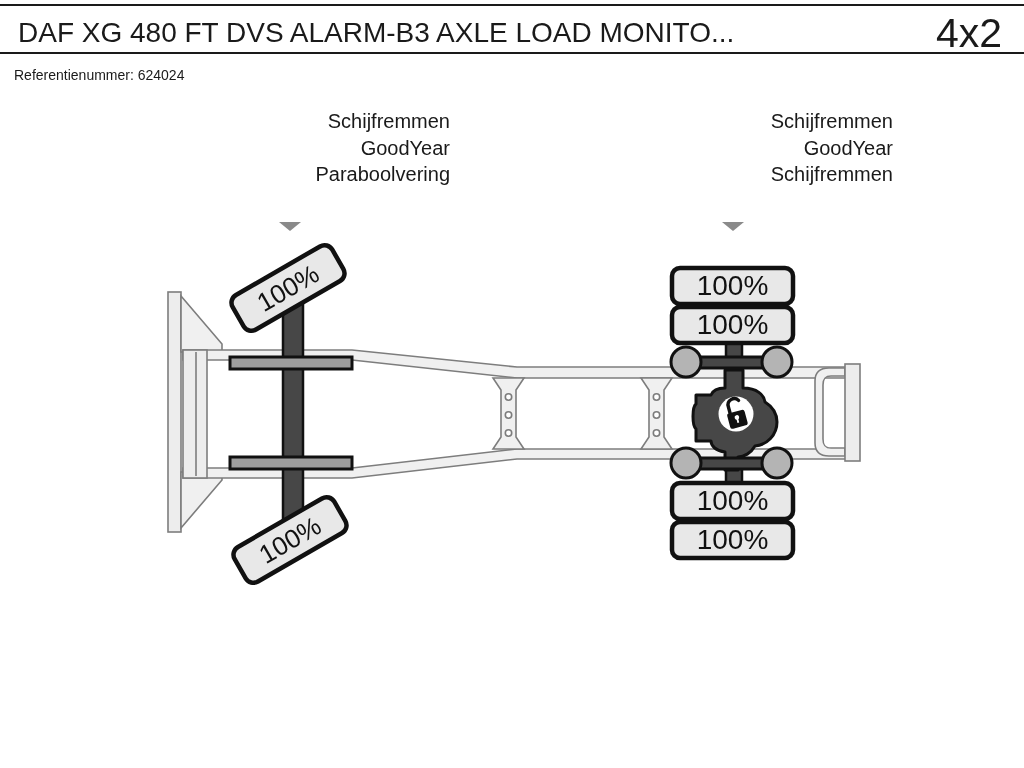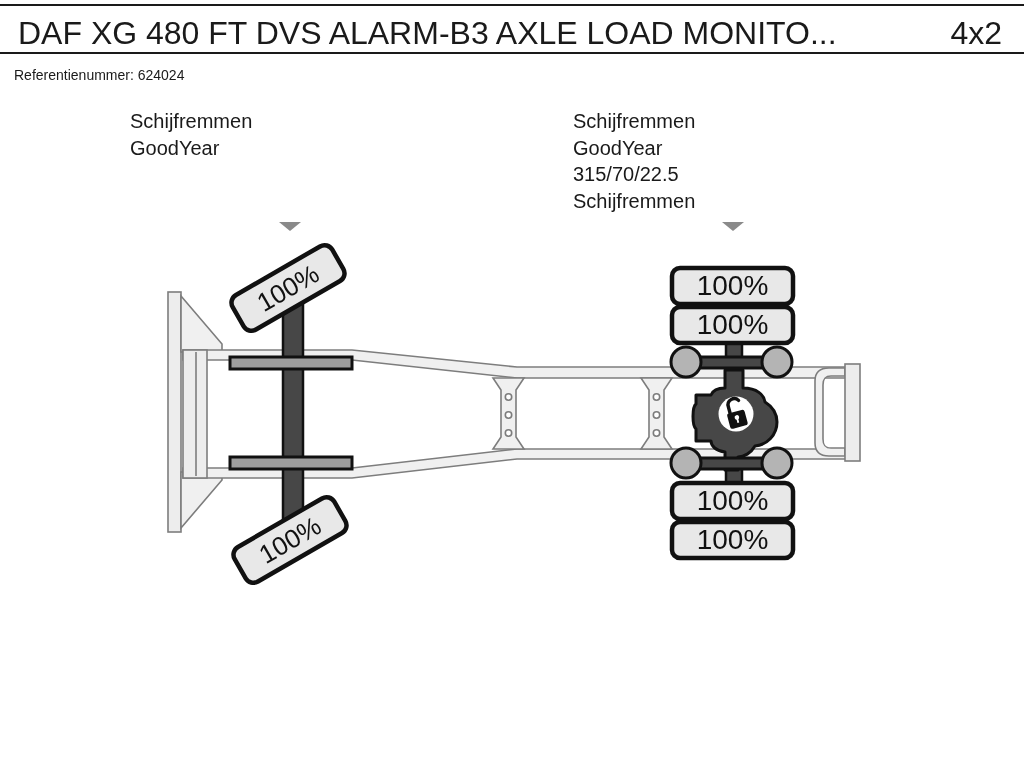--- a/index.html
+++ b/index.html
@@ -5,51 +5,51 @@
   :root{
     --text:#1a1a1a; --line:#1a1a1a; --frame_fill:#f0f0f0; --frame_stroke:#7d7d7d;
     --dark_part:#474747; --part_outline:#111111; --wheel_fill:#e8e8e8;
     --spring_fill:#9e9e9e; --bellow_fill:#b4b4b4; --arrow:#8a8a8a; --background:#ffffff;
   }
   html,body{margin:0;padding:0;}
   body{width:1024px;height:768px;background:var(--background);
        font-family:"Liberation Sans", sans-serif; color:var(--text); overflow:hidden;}
   .stage{position:relative;width:1024px;height:768px;background:var(--background);}
   .topline{position:absolute;left:0;top:4px;width:1024px;height:2px;background:var(--line);}
-  .title{position:absolute;left:18px;top:16px;font-size:32px;line-height:34px;white-space:nowrap;color:var(--text);}
-  .axlecfg{position:absolute;right:22px;top:16px;font-size:32px;line-height:34px;color:var(--text);}
+  .title{position:absolute;left:18px;top:16px;font-size:28px;line-height:34px;white-space:nowrap;color:var(--text);}
+  .axlecfg{position:absolute;right:22px;top:16px;font-size:41px;line-height:34px;color:var(--text);}
   .divider{position:absolute;left:0;top:52px;width:1024px;height:2px;background:var(--line);}
   .ref{position:absolute;left:14px;top:64px;font-size:14px;line-height:22px;color:var(--text);}
-  .speclabel{position:absolute;top:108px;width:320px;text-align:left;
+  .speclabel{position:absolute;top:108px;width:320px;text-align:right;
              font-size:20px;line-height:26.5px;color:var(--text);}
   .speclabel.front{left:130px;}
   .speclabel.rear{left:573px;}
   .diagram{position:absolute;left:0;top:0;width:1024px;height:768px;}
   svg text{font-family:"Liberation Sans", sans-serif;}
 </style>
 </head>
 <body>
 
 <div class="stage">
 
   <div class="topline"></div>
   <div class="title">DAF XG 480 FT DVS ALARM-B3 AXLE LOAD MONITO...</div>
   <div class="axlecfg">4x2</div>
   <div class="divider"></div>
   <div class="ref">Referentienummer: 624024</div>
 
   <div class="speclabel front">
     <div>Schijfremmen</div>
     <div>GoodYear</div>
+    <div>Paraboolvering</div>
   </div>
 
   <div class="speclabel rear">
     <div>Schijfremmen</div>
     <div>GoodYear</div>
-    <div>315/70/22.5</div>
     <div>Schijfremmen</div>
   </div>
 
   <svg class="diagram" viewBox="0 0 1024 768">
 
     <polygon points="279,222 301,222 290,231" fill="var(--arrow)"></polygon>
     <polygon points="722,222 744,222 733,231" fill="var(--arrow)"></polygon>
 
     <g fill="var(--frame_fill)" stroke="var(--frame_stroke)" stroke-width="1.6">
       <rect x="168" y="292" width="13" height="240" fill="#ededed"></rect>

